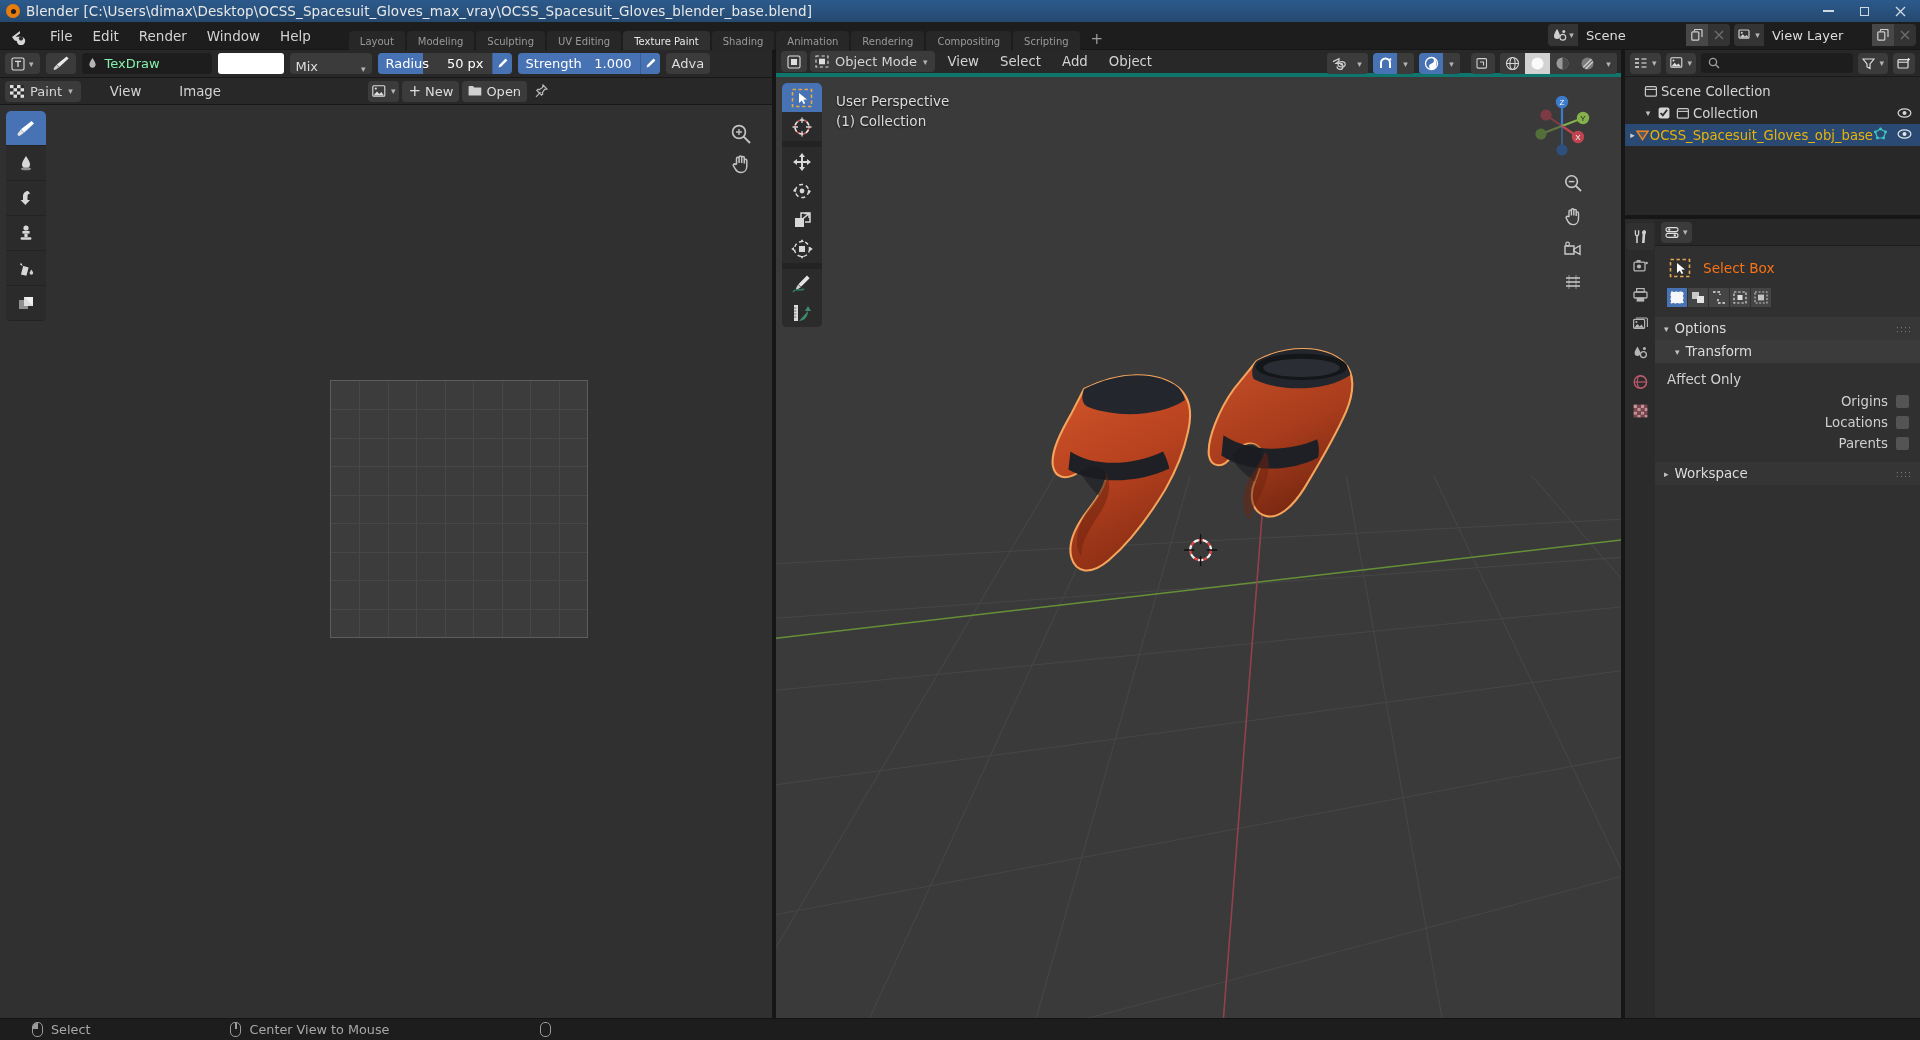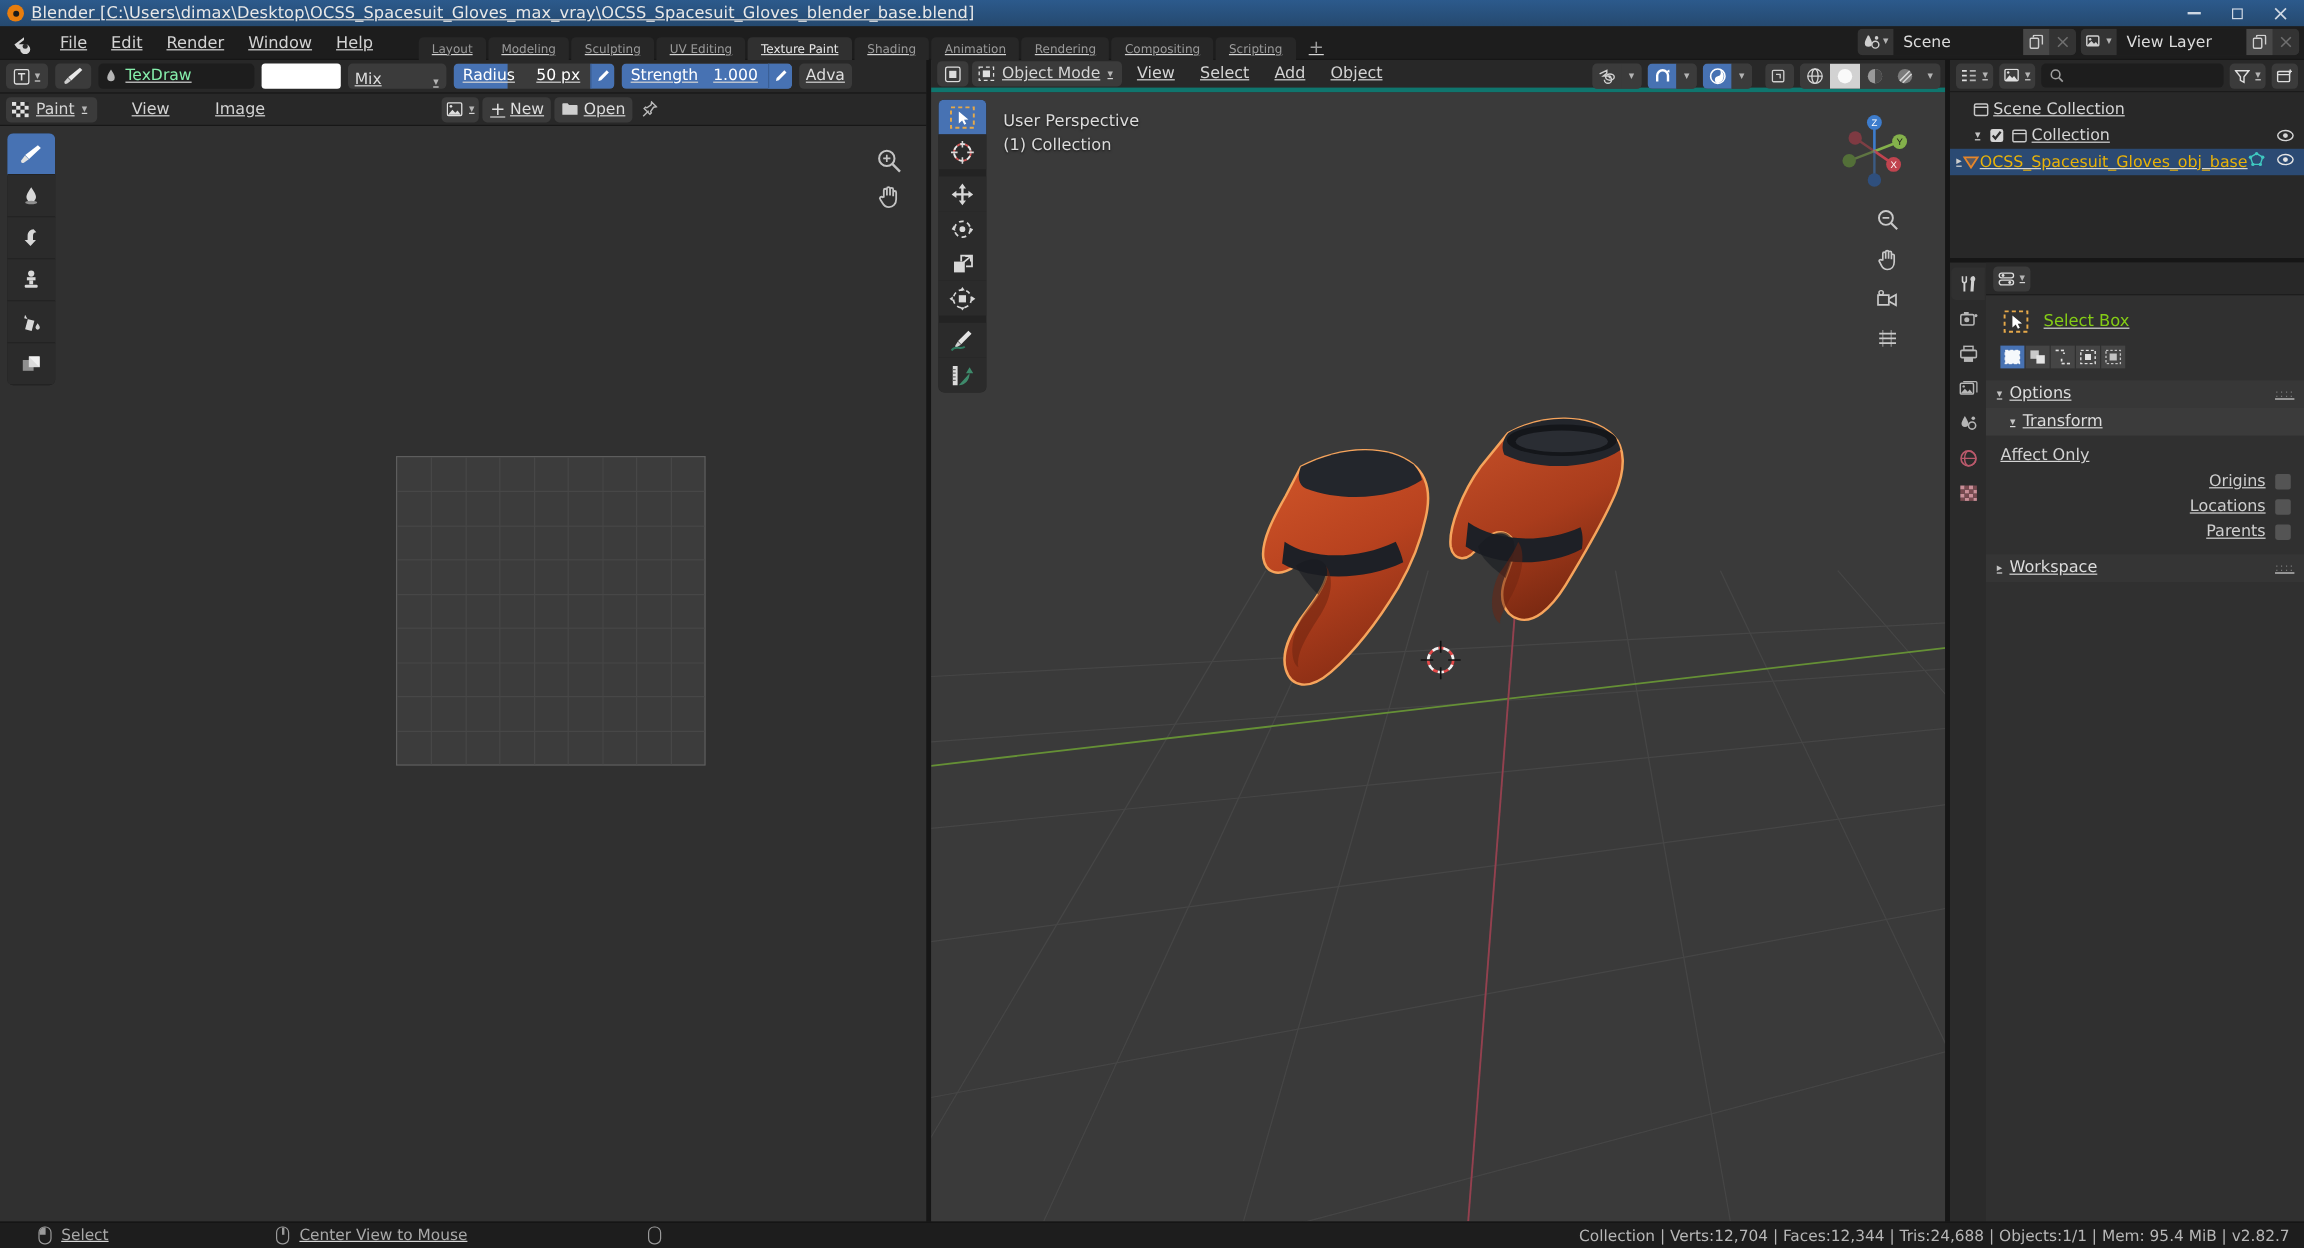--- a/index.html
+++ b/index.html
@@ -1,18 +1,18 @@
 <!DOCTYPE html>
 <html><head>
 <meta charset="utf-8">
 <style>
   * { box-sizing: border-box; margin:0; padding:0; }
   html,body { width:1920px; height:1040px; overflow:hidden; background:#1d1d1d;
     font-family:"DejaVu Sans", sans-serif; font-size:14px; color:#d5d5d5; -webkit-font-smoothing:antialiased;}
-  .app { position:relative; width:1920px; height:1040px; display:flex; flex-direction:column;text-decoration:underline; }
+  .app { position:relative; width:1920px; height:1040px; display:flex; flex-direction:column; }
 
   
   .titlebar { height:22px; background:linear-gradient(to bottom,#2c5a8c,#25496f);
     display:flex; align-items:center; padding:0 4px; flex:0 0 22px; position:relative;}
   .title-ico { width:14px;height:14px;border-radius:50%;background:#e87d0d; margin:0 6px 0 2px;
      display:flex;align-items:center;justify-content:center;}
   .title-ico::after{content:"";width:5px;height:5px;border-radius:50%;background:#1b1b1b;}
   .title-text { color:#e8e8e8; font-size:13.5px; letter-spacing:.1px; white-space:nowrap;}
   .win-btns { position:absolute; right:2px; top:0; height:22px; display:flex; align-items:center;}
   .win-btn { width:36px;height:20px; display:flex;align-items:center;justify-content:center;
@@ -130,21 +130,21 @@
   .prop-tabs { width:30px; background:#2b2b2b; display:flex; flex-direction:column; align-items:center;
      padding-top:4px; gap:2px; flex:0 0 30px;}
   .ptab { width:28px;height:27px; display:flex; align-items:center; justify-content:center; border-radius:4px 0 0 4px;}
   .ptab.sel { background:#303030; }
   .prop-body { flex:1; background:#303030; display:flex; flex-direction:column; min-width:0;}
   .prop-head { height:27px; background:#282828; display:flex; align-items:center; padding:0 6px; gap:4px;
      border-bottom:1px solid #1d1d1d; flex:0 0 27px;}
   .prop-content { flex:1; padding:0; overflow:hidden;}
   .tool-hero { display:flex; align-items:center; gap:10px; padding:10px 10px 6px 12px;}
   .tool-hero-ico { width:26px;height:24px; display:flex;align-items:center;justify-content:center;}
-  .tool-hero-lbl{font-size:13.6px;color:#84cc16;}
+  .tool-hero-lbl{font-size:13.6px;color:#f97316;}
   .seltype-row { display:flex; padding:2px 0 10px 12px; gap:1px;}
   .seltype { width:20px;height:19px; background:#454545; display:flex;align-items:center;justify-content:center;}
   .seltype.on { background:#4772b3;}
   .panel-hdr { height:23px; display:flex; align-items:center; gap:6px; padding-left:9px; font-size:13.4px;
      color:#dcdcdc; background:#373737;}
   .panel-hdr.sub { background:#3b3b3b; padding-left:20px; }
   .tri { font-size:9px; color:#c2c2c2; }
   .grip { margin-left:auto; margin-right:8px; letter-spacing:1px; color:#7c7c7c; font-size:9px; line-height:6px;}
   .affect-lbl { padding:9px 0 4px 12px; font-size:13.4px; color:#d2d2d2;}
   .chk-row { height:21px; display:flex; align-items:center; justify-content:flex-end; padding-right:11px; gap:8px;}
@@ -1009,15 +1009,14 @@
       <span>Select</span>
     </div>
     <div class="sb-item" style="margin-left:140px">
       <span class="mouse-ico m"></span>
       <span>Center View to Mouse</span>
     </div>
     <div class="sb-item" style="margin-left:150px">
       <span class="mouse-ico"></span>
       <span></span>
     </div>
-    <div class="sb-right">Collection | Verts:12,704 | Faces:12,344 | Tris:24,688 | Objects:1/1 | Mem: 95.4 MiB | v2.82.7</div>
   </div>
 </div>
 
 </body></html>

